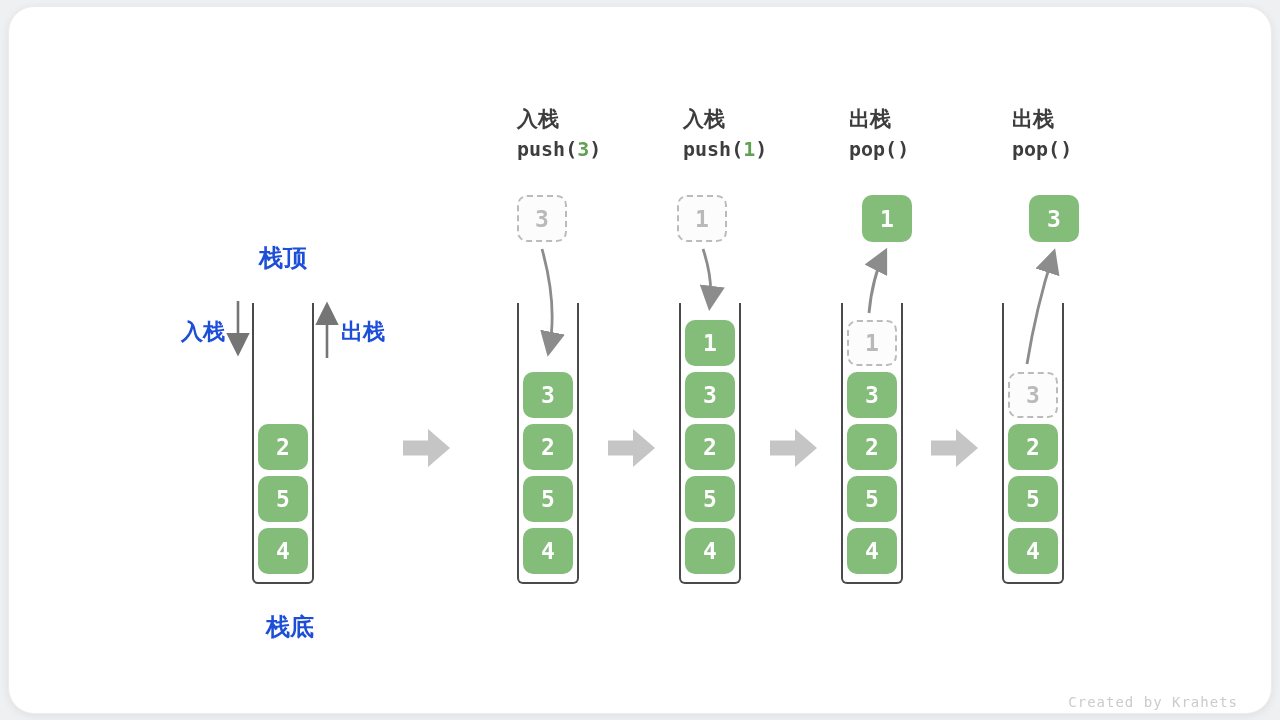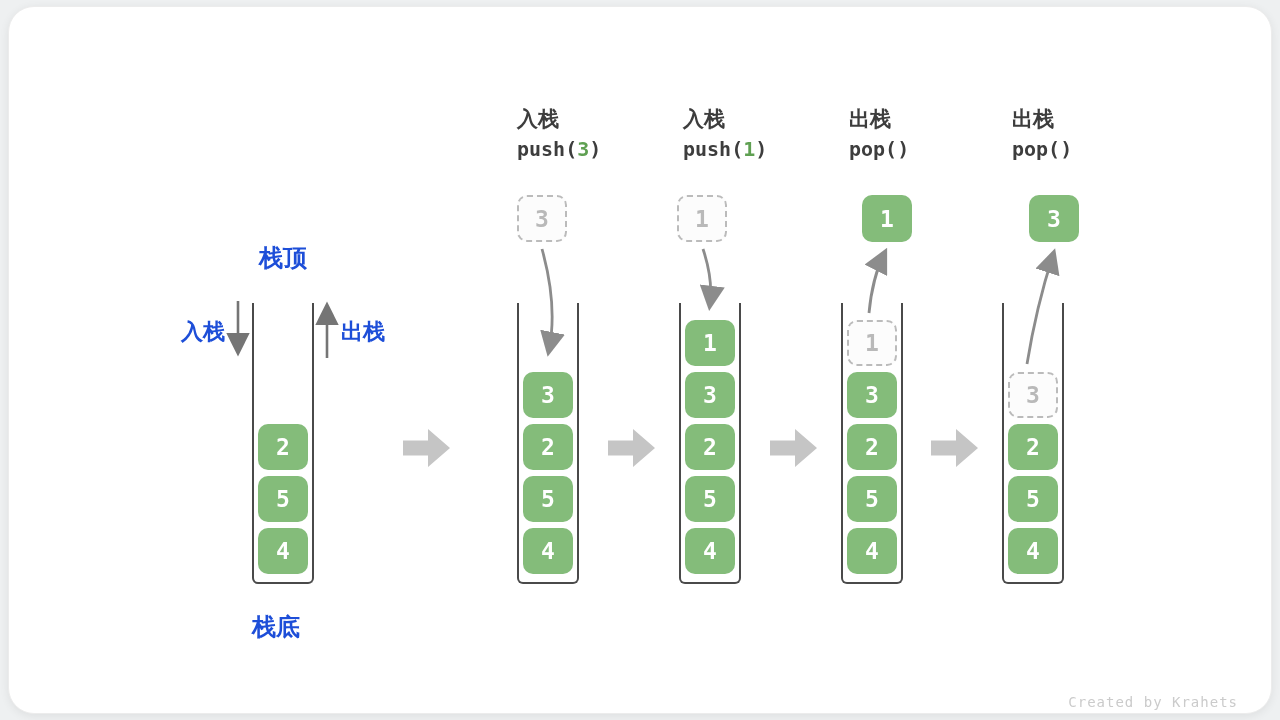--- a/index.html
+++ b/index.html
@@ -55,21 +55,21 @@
     background:#84bc7a;color:#ffffff;
     display:flex;align-items:center;justify-content:center;
     font-family:"DejaVu Sans Mono","Liberation Mono",monospace;
     font-size:23px;font-weight:700;
   }
   .cell.ghostly{background:#fcfcfc;border:2px dashed #bbbbbb;color:#b9b9b9;}
 
   
   .lbl{color:#1d4ed8;font-weight:700;}
   .lbl-top{left:252px;top:242px;width:62px;text-align:center;font-size:24px;}
-  .lbl-bottom{left:252px;top:611px;width:62px;text-align:left;font-size:24px;}
+  .lbl-bottom{left:252px;top:611px;width:62px;text-align:right;font-size:24px;}
   .lbl-push{left:181px;top:317px;font-size:22px;}
   .lbl-pop{left:341px;top:317px;font-size:22px;}
 
   .overlay{position:absolute;left:0;top:0;pointer-events:none;}
 
   .watermark{
     right:42px;top:694px;color:#cbcbcb;font-size:14px;letter-spacing:1px;
     font-family:"DejaVu Sans Mono","Liberation Mono",monospace;
   }
 </style>

